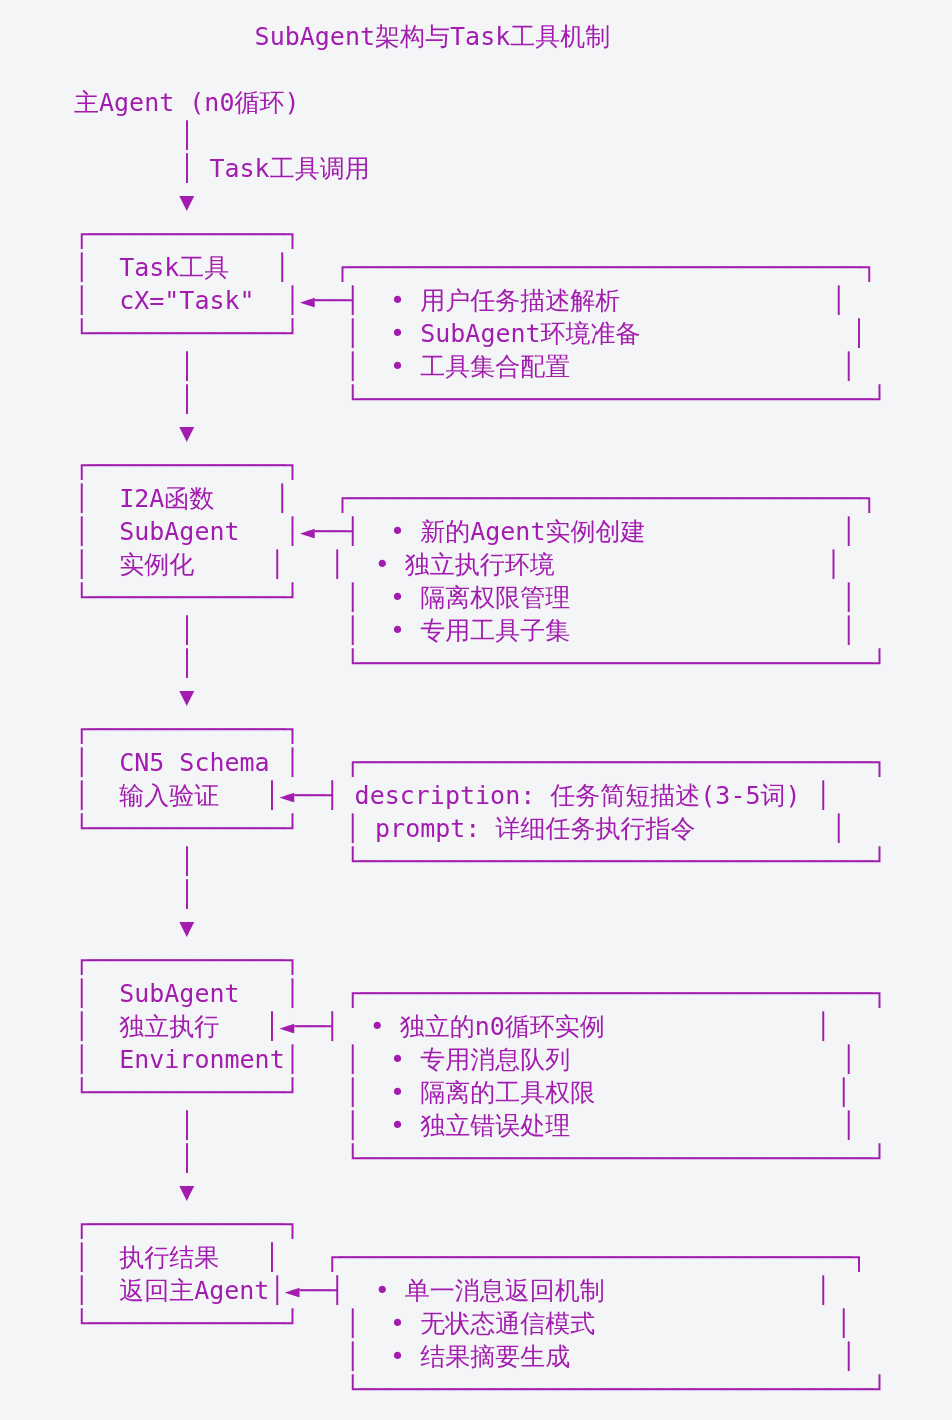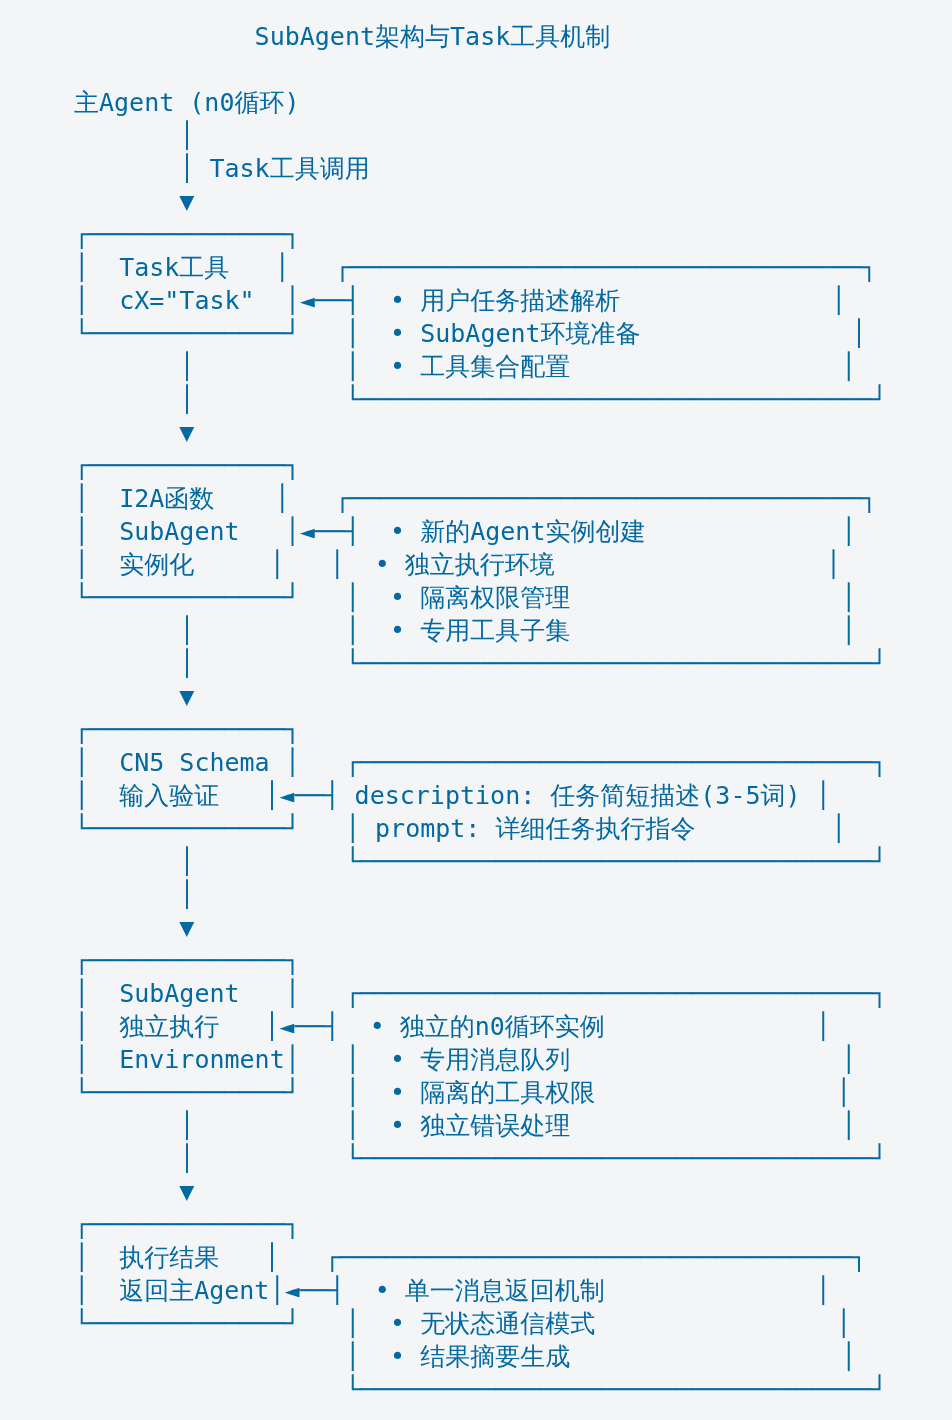--- a/index.html
+++ b/index.html
@@ -8,21 +8,21 @@
     width: 952px;
     height: 1420px;
     overflow: hidden;
     background: #f4f5f7;
   }
   .canvas {
     box-sizing: border-box;
     width: 940px;
     height: 1420px;
     padding: 20px 0 0 74px;
-    color: #0369a1;
+    color: #a21caf;
   }
   pre.art {
     margin: 0;
     padding: 0;
     font-family: "DejaVu Sans Mono", "Liberation Mono", monospace;
     font-size: 25px;
     line-height: 33px;
     white-space: pre;
     letter-spacing: 0;
   }

